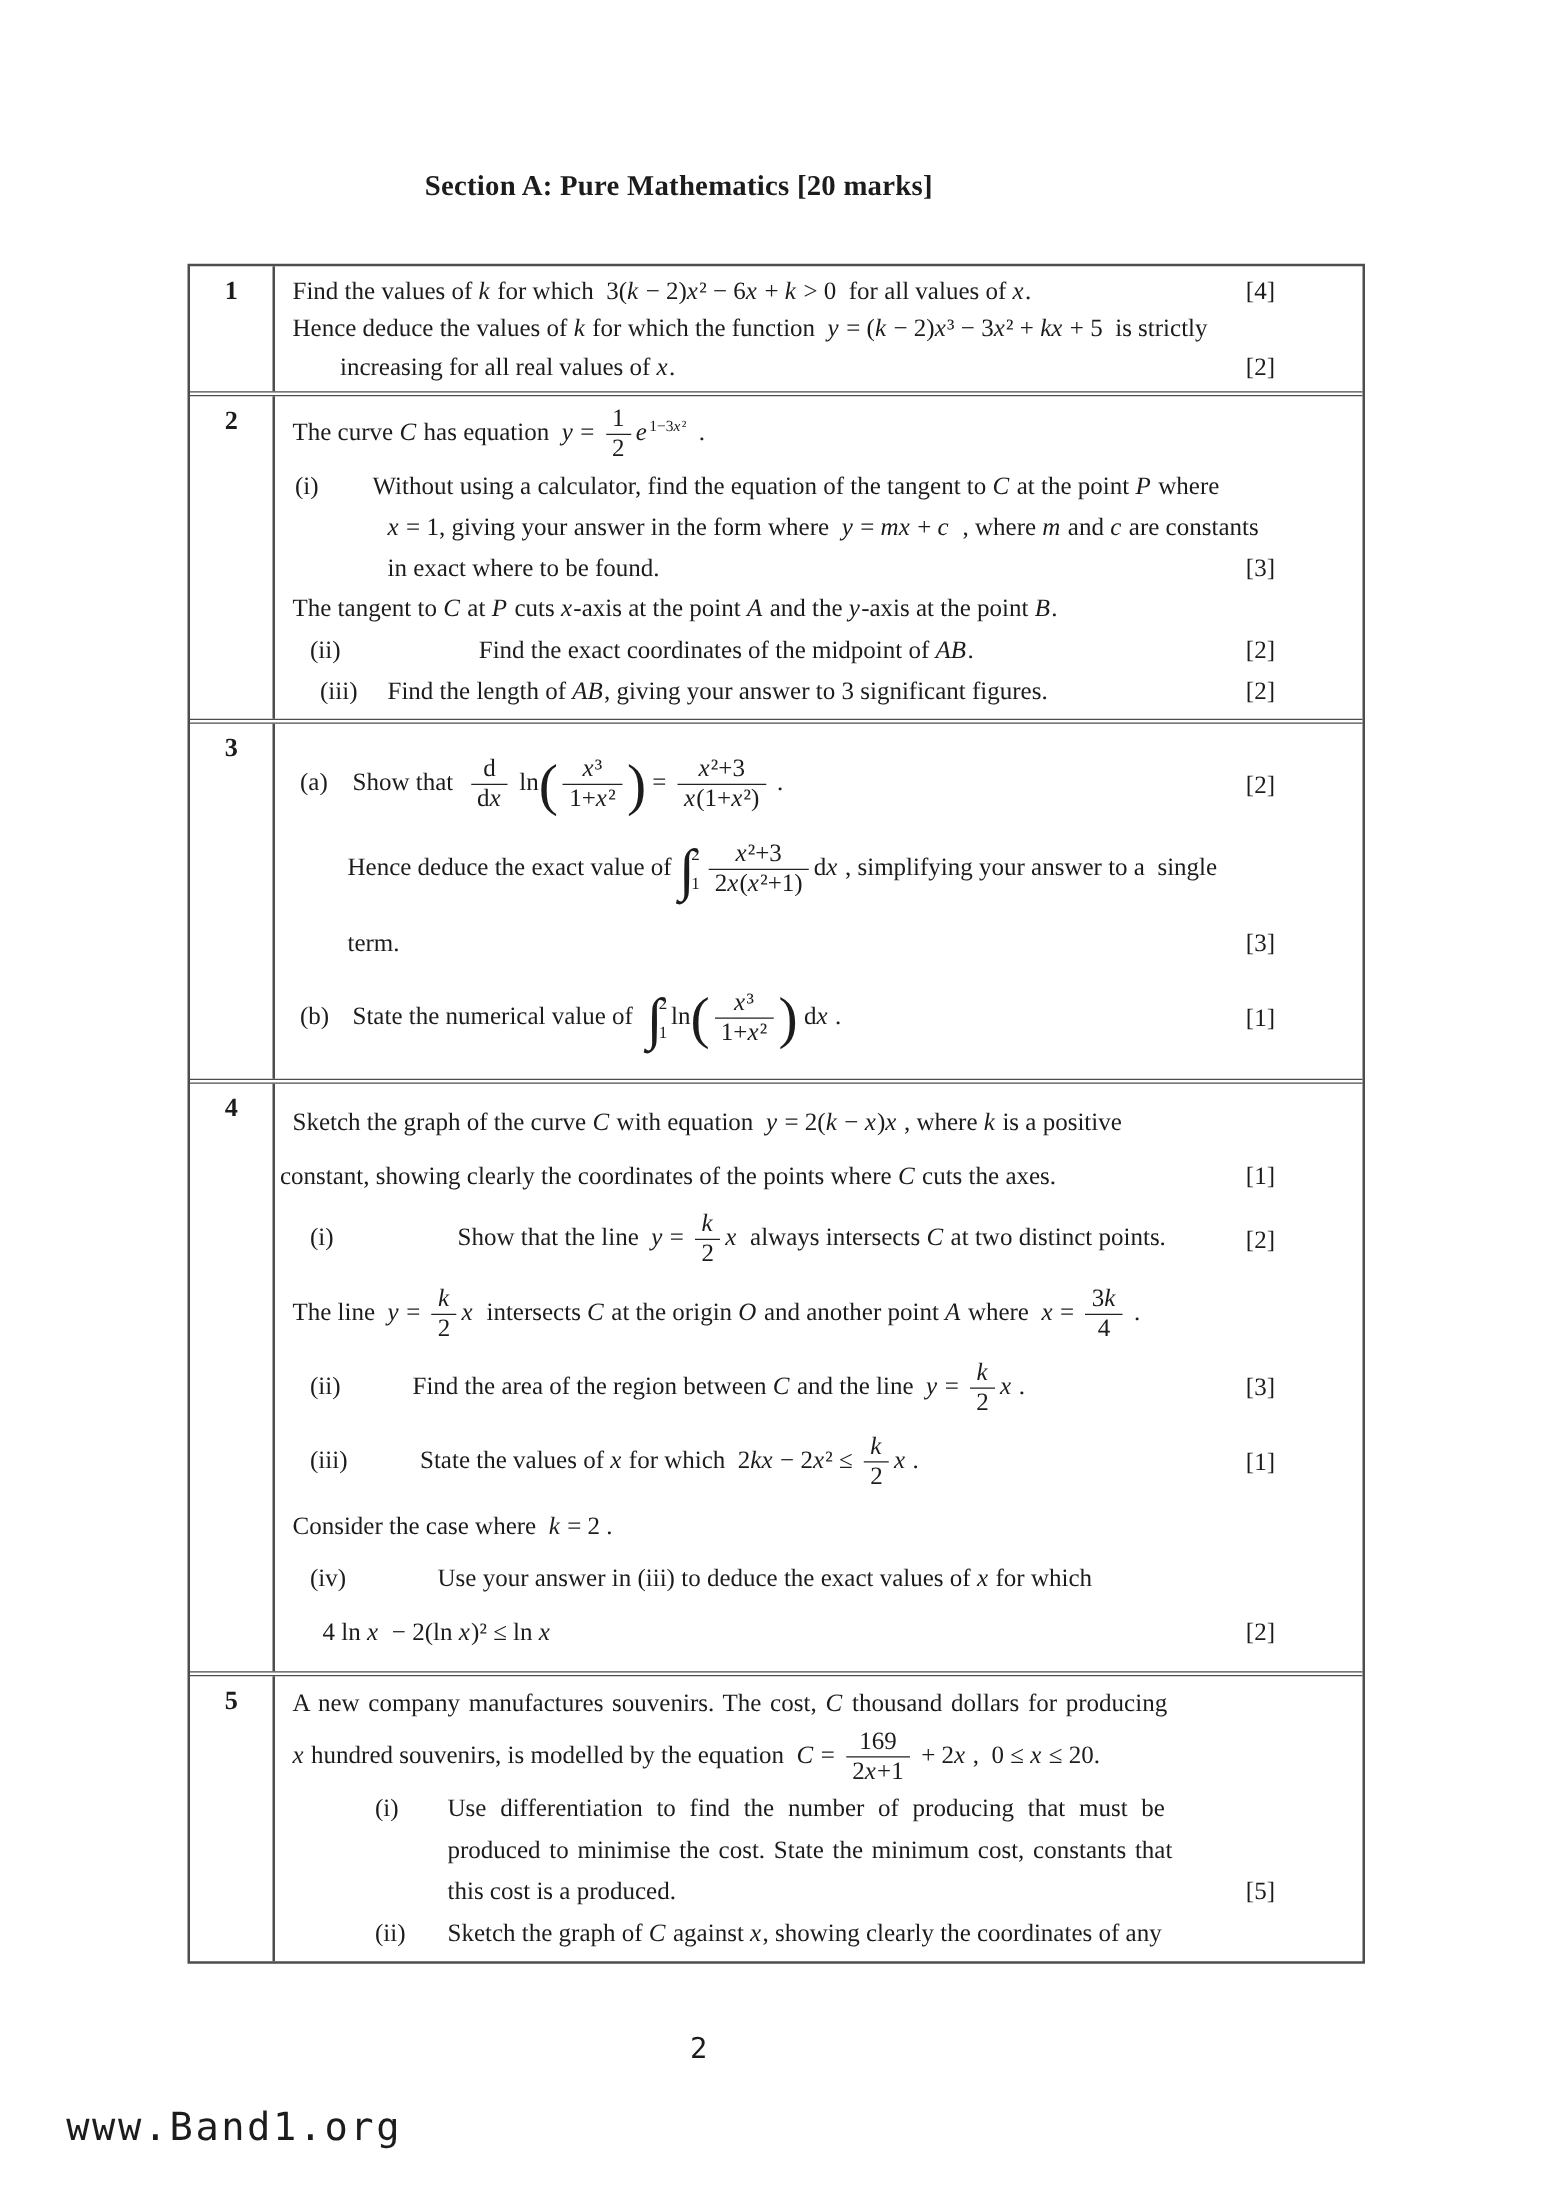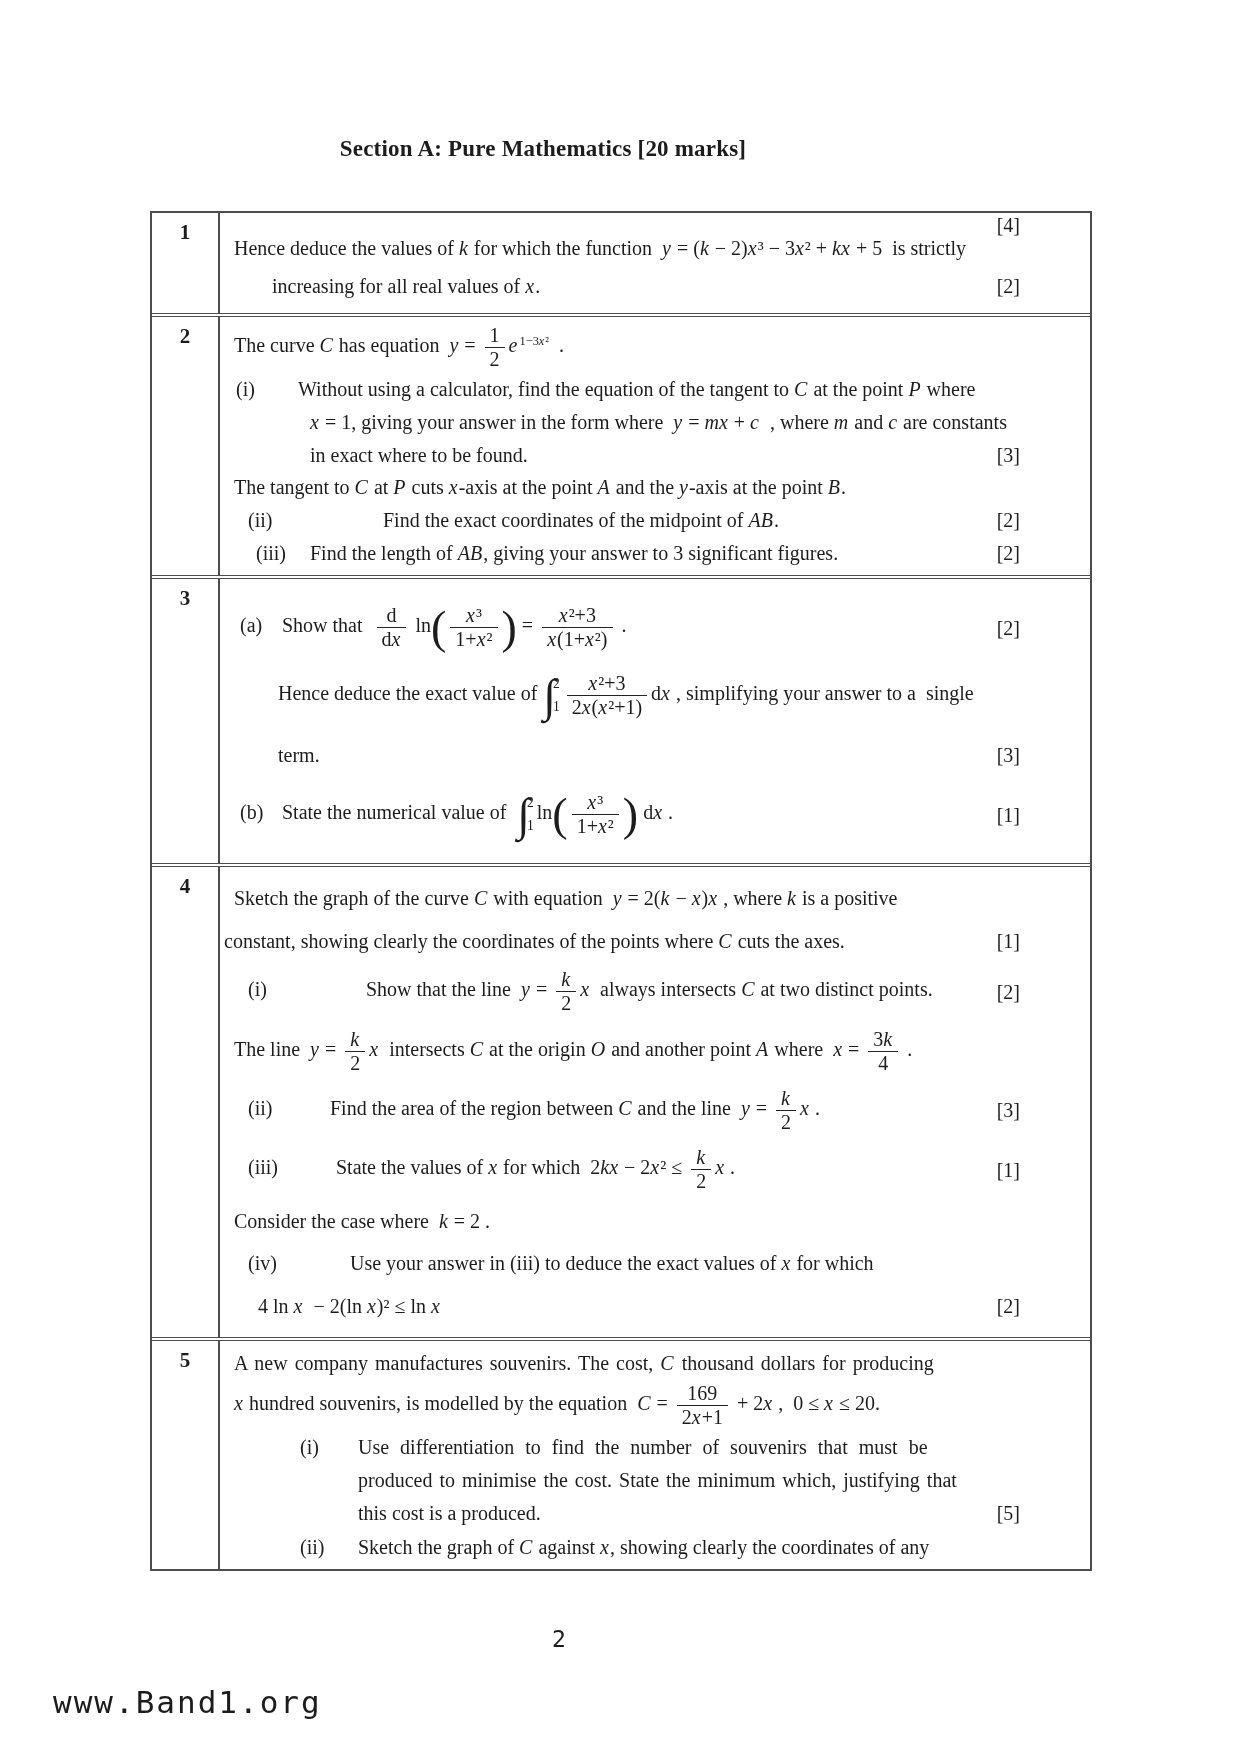--- a/index.html
+++ b/index.html
@@ -54,21 +54,21 @@
 
 <div>
   <div class="title-wrap">
     <span>Section A: Pure Mathematics [20 marks]</span>
   </div>
 
   <div class="qtable">
       <div class="qrow">
         <div class="qnum">1</div>
         <div class="qcell">
-          <div class="line nw" style="padding-left: 14px;"><span class="mark">[4]</span></div>
+          <div class="line nw" style="padding-left: 14px;"><span>Find the values of <i>k</i> for which 3(<i>k</i> − 2)<i>x</i>² − 6<i>x</i> + <i>k</i> &gt; 0 for all values of <i>x</i>.</span><span class="mark">[4]</span></div>
           <div class="line nw" style="padding-left: 14px;"><span>Hence deduce the values of <i>k</i> for which the function <i>y</i> = (<i>k</i> − 2)<i>x</i>³ − 3<i>x</i>² + <i>kx</i> + 5 is strictly</span></div>
           <div class="line nw" style="padding-left: 52px;"><span>increasing for all real values of <i>x</i>.</span><span class="mark">[2]</span></div>
         </div>
       </div>
       <div class="qrow">
         <div class="qnum">2</div>
         <div class="qcell">
           <div class="line nw" style="padding-left: 14px;"><span>The curve <i>C</i> has equation <i>y</i> = <span class="frac"><span class="fn">1</span><span class="fd">2</span></span><i>e</i><sup class="mexp">1−3<i>x</i>²</sup> .</span></div>
           <div class="line nw" style="padding-left: 78px;"><span class="lab" style="width:62px;margin-left:-62px">(i)</span><span>Without using a calculator, find the equation of the tangent to <i>C</i> at the point <i>P</i> where</span></div>
           <div class="line nw" style="padding-left: 90px;"><span><i>x</i> = 1, giving your answer in the form where <i>y</i> = <i>mx</i> + <i>c</i> , where <i>m</i> and <i>c</i> are constants</span></div>
@@ -111,22 +111,22 @@
           <div class="line nw" style="padding-left: 14px;"><span>Consider the case where <i>k</i> = 2 .</span></div>
           <div class="line nw" style="padding-left: 130px;"><span class="lab" style="width:102px;margin-left:-102px">(iv)</span><span>Use your answer in (iii) to deduce the exact values of <i>x</i> for which</span></div>
           <div class="line nw" style="padding-left: 38px;"><span>4 ln <i>x</i> − 2(ln <i>x</i>)² ≤ ln <i>x</i></span><span class="mark">[2]</span></div>
         </div>
       </div>
       <div class="qrow">
         <div class="qnum">5</div>
         <div class="qcell">
           <div class="line nw" style="padding-left: 14px; word-spacing: 2px;"><span>A new company manufactures souvenirs. The cost, <i>C</i> thousand dollars for producing</span></div>
           <div class="line nw" style="padding-left: 14px;"><span><i>x</i> hundred souvenirs, is modelled by the equation <i>C</i> = <span class="frac"><span class="fn">169</span><span class="fd">2<i>x</i>+1</span></span> + 2<i>x</i> , 0 ≤ <i>x</i> ≤ 20.</span></div>
-          <div class="line nw" style="padding-left: 138px; word-spacing: 6px;"><span class="lab" style="width:58px;margin-left:-58px">(i)</span><span>Use differentiation to find the number of souvenirs that must be</span></div>
-          <div class="line nw" style="padding-left: 138px; word-spacing: 2px;"><span>produced to minimise the cost. State the minimum which, justifying that</span></div>
+          <div class="line nw" style="padding-left: 138px; word-spacing: 6px;"><span class="lab" style="width:58px;margin-left:-58px">(i)</span><span>Use differentiation to find the number of producing that must be</span></div>
+          <div class="line nw" style="padding-left: 138px; word-spacing: 2px;"><span>produced to minimise the cost. State the minimum cost, constants that</span></div>
           <div class="line nw" style="padding-left: 138px;"><span>this cost is a produced.</span><span class="mark">[5]</span></div>
           <div class="line nw" style="padding-left: 138px;"><span class="lab" style="width:58px;margin-left:-58px">(ii)</span><span>Sketch the graph of <i>C</i> against <i>x</i>, showing clearly the coordinates of any</span></div>
         </div>
       </div>
     </div>
 
   <div class="page-number">2</div>
   <div class="site-footer">www.Band1.org</div>
 </div>
 

